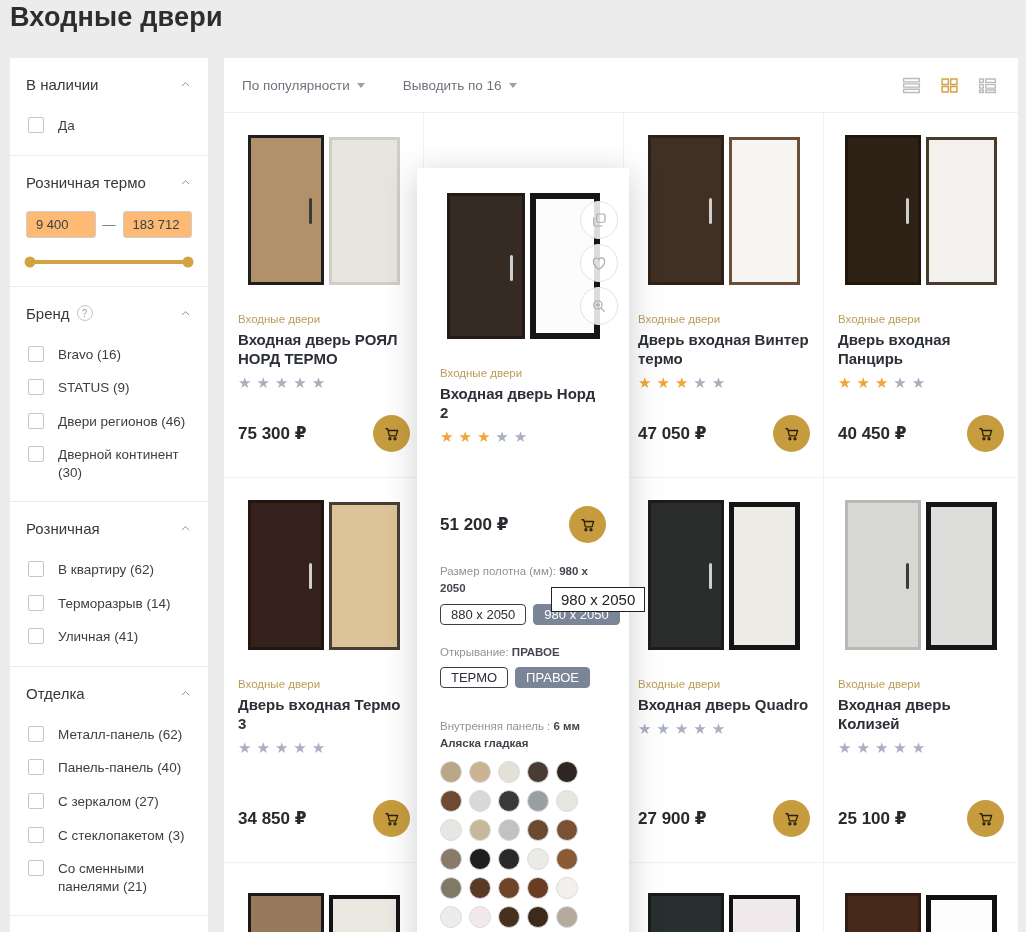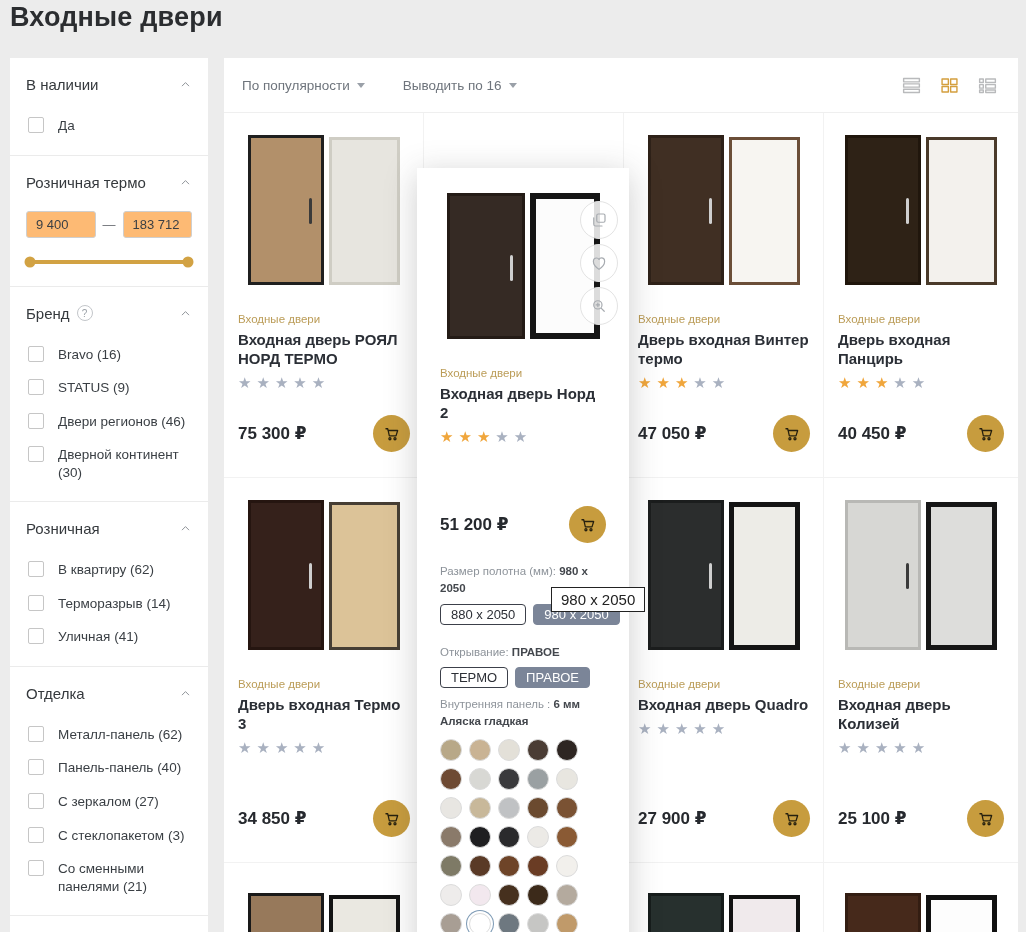--- a/index.html
+++ b/index.html
@@ -291,21 +291,21 @@
             <span class="opt">880 x 2050</span>
             <span class="opt sel">980 x 2050</span>
           </div>
         <div class="ov-label" style="margin-top:19px;">
           <span>Открывание:</span> <b>ПРАВОЕ</b>
         </div>
         <div class="optrow" id="ov-openings">
             <span class="opt">ТЕРМО</span>
             <span class="opt sel">ПРАВОЕ</span>
           </div>
-        <div class="ov-label" style="margin-top:8px;width:170px;">
+        <div class="ov-label" style="margin-top:30px;width:170px;">
           <span>Внутренняя панель :</span> <b>6 мм Аляска гладкая</b>
         </div>
         <div class="swatches" id="ov-swatches">
             <span class="sw" style="background: rgb(184, 168, 136);"></span>
             <span class="sw" style="background: rgb(201, 179, 148);"></span>
             <span class="sw" style="background: rgb(227, 224, 216);"></span>
             <span class="sw" style="background: rgb(74, 60, 52);"></span>
             <span class="sw" style="background: rgb(46, 38, 34);"></span>
             <span class="sw" style="background: rgb(110, 74, 51);"></span>
             <span class="sw" style="background: rgb(216, 216, 212);"></span>

